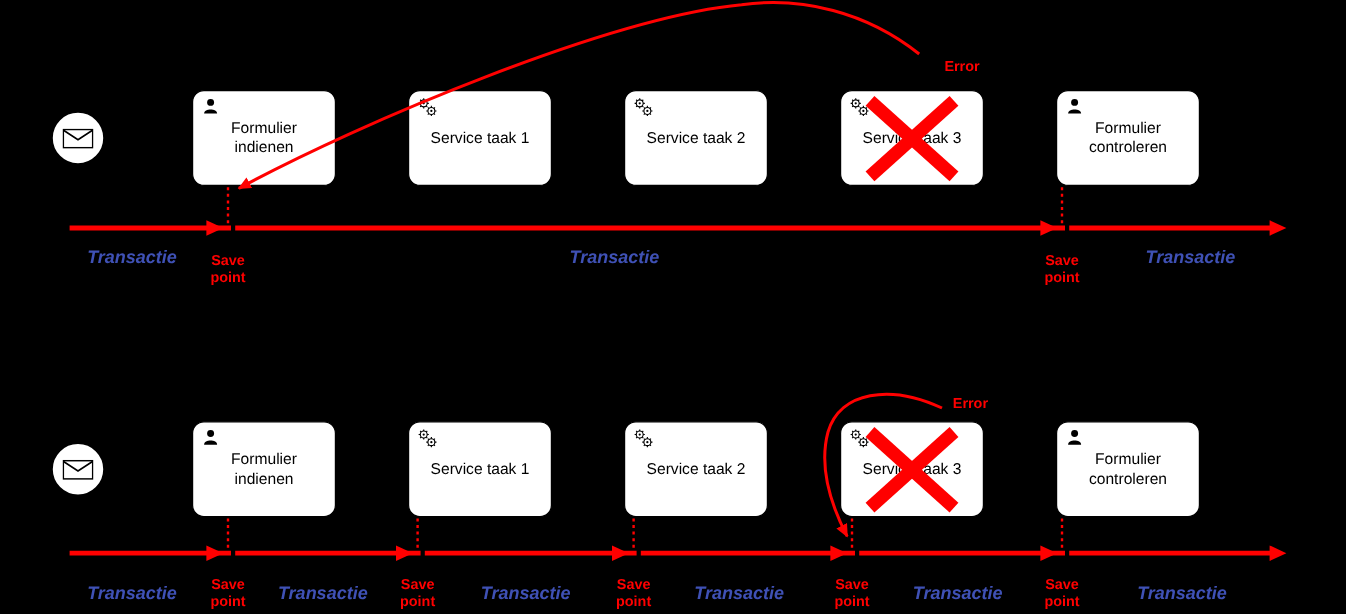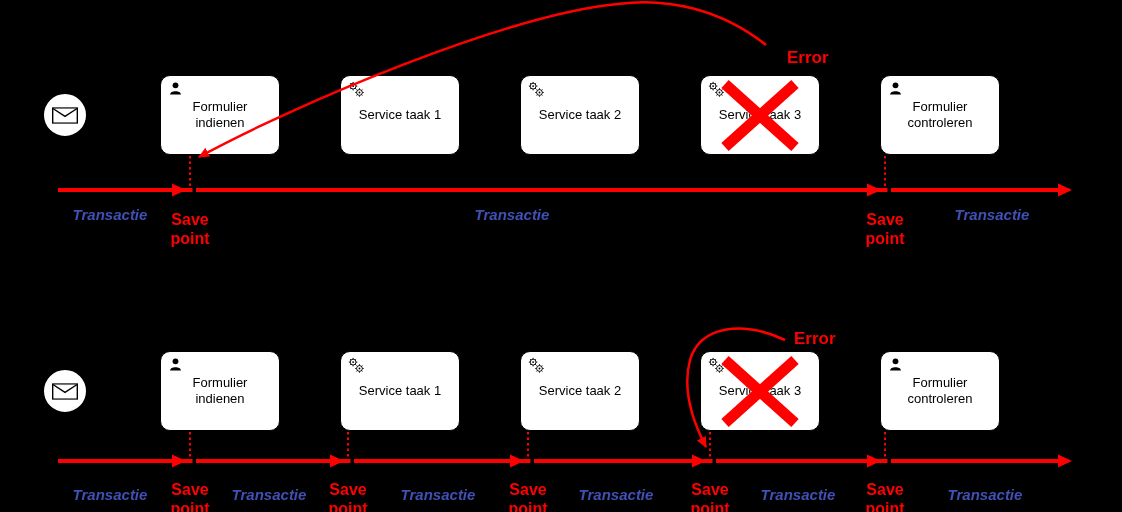--- a/index.html
+++ b/index.html
@@ -9,23 +9,23 @@
   .task{position:absolute;width:120px;height:80px;background:#ffffff;border:1.5px solid #000;
         border-radius:10px;box-sizing:border-box;display:flex;align-items:center;justify-content:center;
         text-align:center;font-size:13px;color:#000;padding:6px 10px;line-height:1.25;}
   .task .icon{position:absolute;top:5px;left:7px;}
   .start-event{position:absolute;width:46px;height:46px;background:#ffffff;border:2px solid #000;
         border-radius:50%;box-sizing:border-box;display:flex;align-items:center;justify-content:center;}
   .overlay{position:absolute;left:0;top:0;width:1122px;height:512px;pointer-events:none;z-index:10;}
   .lbl{position:absolute;z-index:6;}
   .transactie{color:#3f51b5;font-size:15px;font-weight:bold;font-style:italic;
         transform:translateX(-50%);white-space:nowrap;}
-  .savepoint{color:#ff0000;font-size:16px;font-weight:bold;width:42px;text-align:center;
+  .savepoint{color:#ff0000;font-size:12px;font-weight:bold;width:42px;text-align:center;
         transform:translateX(-50%);line-height:1.2;}
-  .errorlbl{color:#ff0000;font-size:17px;font-weight:bold;}
+  .errorlbl{color:#ff0000;font-size:12px;font-weight:bold;}
 </style>
 </head>
 <body>
 
 <svg width="0" height="0" style="position:absolute" aria-hidden="true">
   <defs>
     <symbol id="sym-user" viewBox="0 0 16 16">
       <circle cx="8" cy="4.6" r="3.1" fill="#000"></circle>
       <path d="M2.2,14.5 C2.2,9.6 13.8,9.6 13.8,14.5 Z" fill="#000"></path>
     </symbol>

